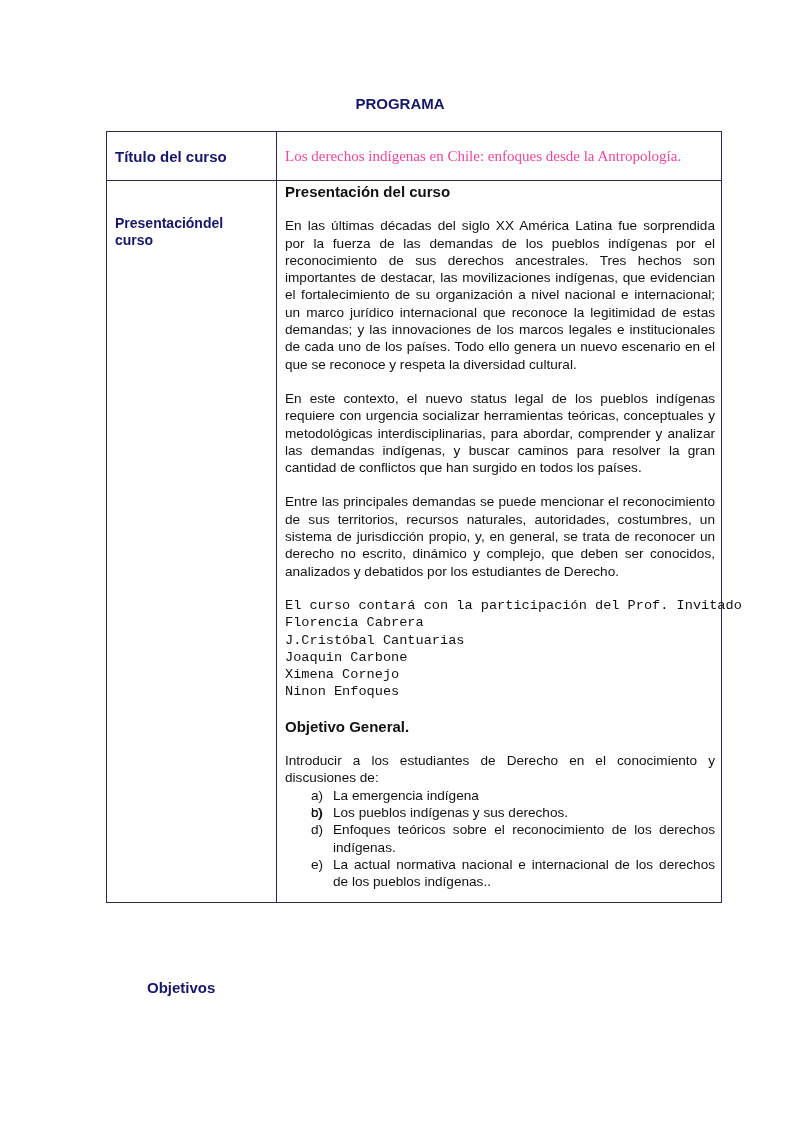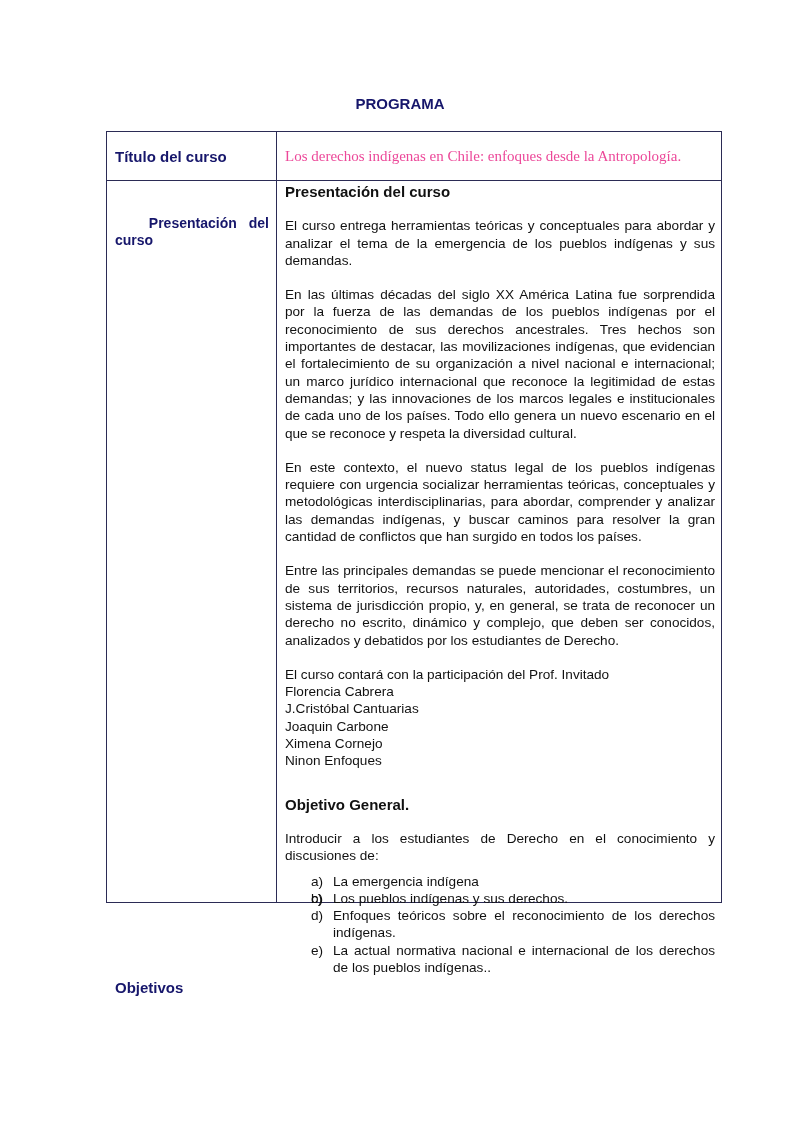--- a/index.html
+++ b/index.html
@@ -22,22 +22,22 @@
       position: absolute; left: 169px; top: 0; bottom: 0; width: 0;
       border-left: 1.5px solid #2b2b55;
     }
     .label {
       position: absolute; left: 8px;
       font-family: "Liberation Sans", sans-serif; font-weight: bold;
       color: #16166b; font-size: 14px;
     }
     .label-title { top: 16px; font-size: 15px; }
     .label-pres { top: 83px; width: 154px; line-height: 17px; }
-    .label-pres .l1 { display: flex; justify-content: flex-end; gap: 12px; }
-    .label-obj { top: 847px; font-size: 15px; }
+    .label-pres .l1 { display: flex; justify-content: flex-start; }
+    .label-obj { top: 847px; font-size: 15px; margin-left: 32px; }
     .title-value {
       position: absolute; left: 178px; top: 16px;
       font-family: "Liberation Serif", serif; font-size: 15px; color: #ec4899;
       white-space: nowrap;
     }
     .content {
       position: absolute; left: 178px; top: 49px; width: 430px;
       font-family: "Liberation Sans", sans-serif; font-size: 13.6px;
       color: #111; line-height: 17.3px;
     }
@@ -66,34 +66,33 @@
       <span>Presentación</span>
       <span>del</span>
     </div>
     <div>curso</div>
   </div>
 
   <div class="label label-obj">Objetivos</div>
 
   <div class="content">
     <h4 class="first-h">Presentación del curso</h4>
-    <p>El curso entrega herramientas teóricas y conceptuales para abordar y analizar el tema de la emergencia de los pueblos indígenas y sus demandas.</p>
     <p>En las últimas décadas del siglo XX América Latina fue sorprendida por la fuerza de las demandas de los pueblos indígenas por el reconocimiento de sus derechos ancestrales. Tres hechos son importantes de destacar, las movilizaciones indígenas,  que evidencian el fortalecimiento de su organización a nivel nacional e internacional; un marco jurídico internacional que reconoce la legitimidad de estas demandas; y las innovaciones de los marcos legales e institucionales de cada uno de los países. Todo ello genera un nuevo escenario en el que se reconoce y respeta la diversidad cultural.</p>
     <p>En este contexto, el nuevo status legal de los pueblos indígenas requiere con urgencia socializar herramientas teóricas, conceptuales  y metodológicas interdisciplinarias, para abordar, comprender y analizar las demandas indígenas, y buscar caminos para resolver la gran cantidad de conflictos que han surgido en todos los países.</p>
     <p>Entre las principales demandas se puede mencionar el reconocimiento de sus territorios, recursos naturales, autoridades, costumbres, un sistema de jurisdicción propio, y, en general, se trata de reconocer un  derecho no escrito, dinámico y complejo, que deben ser conocidos, analizados y debatidos por los estudiantes de Derecho.</p>
-    <div class="lines" style="margin-bottom:26px;">
+    <div class="lines" style="margin-bottom:17px;font-family:Liberation Mono, monospace;">
       <div>El curso contará con la participación del Prof. Invitado</div>
       <div>Florencia Cabrera</div>
       <div>J.Cristóbal Cantuarias</div>
       <div>Joaquin Carbone</div>
       <div>Ximena Cornejo</div>
       <div>Ninon Enfoques</div>
     </div>
     <h4>Objetivo General.</h4>
-    <p style="margin-bottom:8px;">Introducir a los estudiantes de Derecho en el conocimiento y discusiones de:</p>
+    <p style="margin-bottom:0;">Introducir a los estudiantes de Derecho en el conocimiento y discusiones de:</p>
     <ol>
       <li><span class="letter">a)</span><span>La emergencia indígena</span></li>
       <li><span class="letter">b)</span></li>
       <li><span class="letter">c)</span><span>Los pueblos indígenas y sus derechos.</span></li>
       <li><span class="letter">d)</span><span>Enfoques teóricos sobre el reconocimiento de los derechos indígenas.</span></li>
       <li><span class="letter">e)</span><span>La actual normativa nacional e internacional de los derechos de los pueblos indígenas..</span></li>
     </ol>
   </div>
 </div>
 

